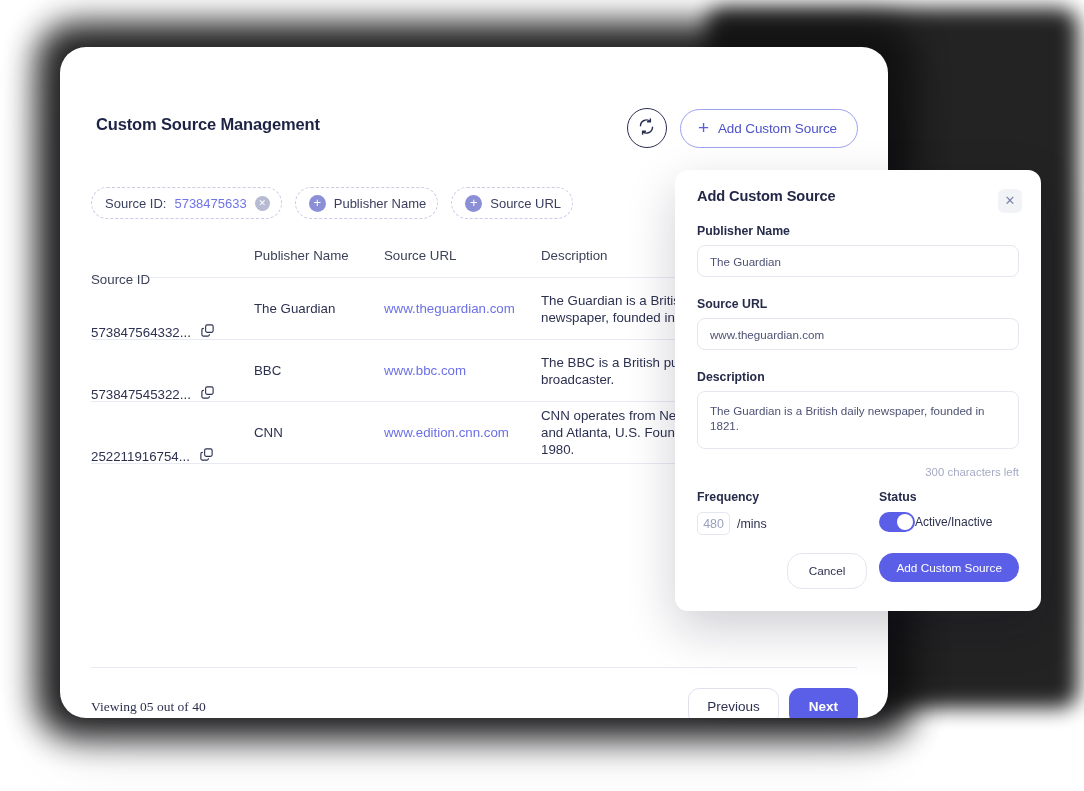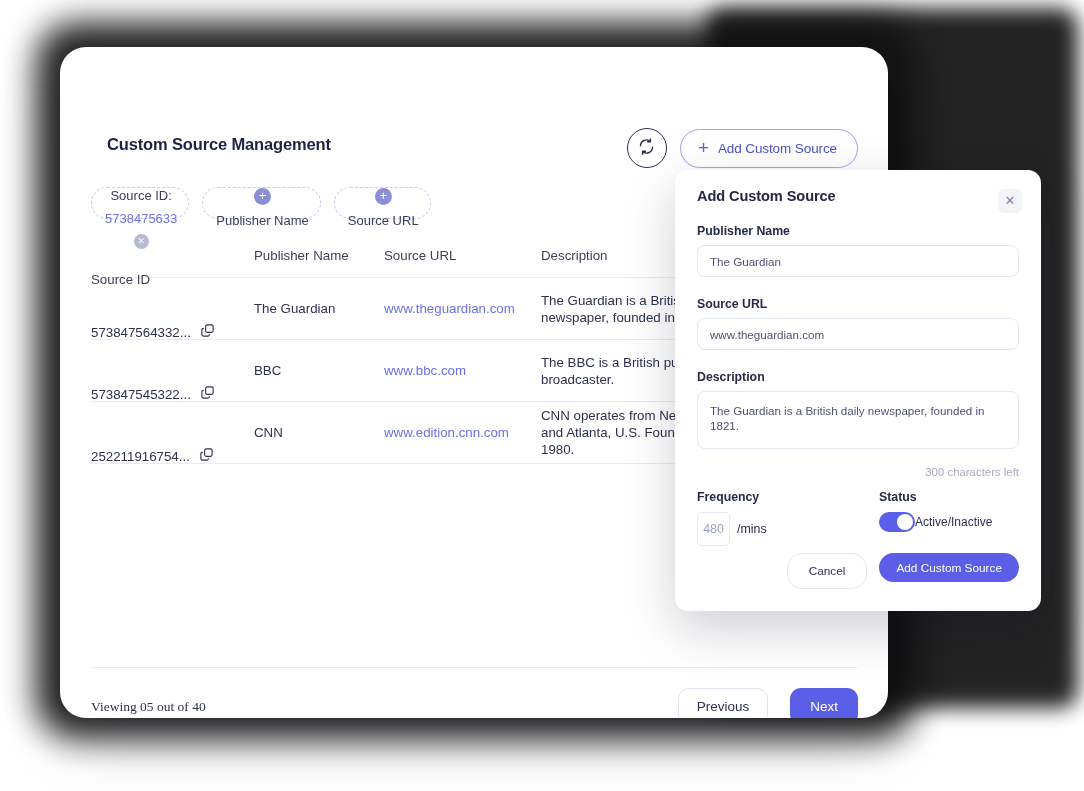--- a/index.html
+++ b/index.html
@@ -35,23 +35,22 @@
     width: 828px;
     height: 671px;
     background: #ffffff;
     border-radius: 26px;
     box-shadow: 0 24px 60px rgba(10,12,30,0.18);
     overflow: hidden;
   }
 
   .card-head {
     position: absolute;
-    left: 16px; top: 0; right: 0;
+    left: 5px; top: 0; right: 0;
     height: 117px;
-    margin-top: 20px;
   }
   .page-title {
     position: absolute;
     left: 31px;
     top: 68px;
     font-size: 16.5px;
     font-weight: bold;
     color: #1d2344;
     letter-spacing: -0.15px;
   }
@@ -113,21 +112,20 @@
     background: #ffffff;
     display: flex;
     align-items: center;
     gap: 8px;
     padding: 0 11px 0 13px;
     font-size: 13px;
     color: #3a3f5e;
     cursor: pointer;
     box-sizing: border-box;
     white-space: nowrap;
-    flex-direction: column;
   }
   .chip .chip-val { color: #6f74e8; }
   .chip-x {
     width: 15px; height: 15px;
     border-radius: 50%;
     background: #b6bad2;
     color: #ffffff;
     font-size: 9px;
     line-height: 15px;
     text-align: center;
@@ -193,21 +191,21 @@
   .pager {
     position: absolute;
     left: 31px;
     right: 30px;
     top: 641px;
     display: flex;
     align-items: center;
     justify-content: space-between;
   }
   .pager-info { font-size: 13.5px; color: #2c3150; font-family: Liberation Serif, serif; }
-  .pager-btns { display: flex; align-items: center; gap: 22px; }
+  .pager-btns { display: flex; align-items: center; gap: 10px; }
   .btn-prev {
     height: 37px;
     padding: 0 18px;
     border: 1.2px solid #dfe1ee;
     border-radius: 11px;
     background: #ffffff;
     color: #2c3150;
     font-size: 13.5px;
     cursor: pointer;
     box-sizing: border-box;
@@ -215,20 +213,21 @@
   .btn-next {
     height: 37px;
     padding: 0 20px;
     border: none;
     border-radius: 11px;
     background: #5b5fe8;
     color: #ffffff;
     font-size: 13.5px;
     cursor: pointer;
     box-sizing: border-box;
+    font-weight: bold;
   }
 
   
   .modal {
     position: absolute;
     left: 675px;
     top: 170px;
     width: 366px;
     height: 441px;
     background: #ffffff;
@@ -296,21 +295,21 @@
     display: flex;
     margin-top: 12px;
   }
   .col-freq { width: 152px; }
   .col-stat { flex: 1; margin-left: 30px; }
   .two-col .field-label { margin-top: 0; margin-bottom: 8px; }
 
   .freq-line { display: flex; align-items: center; gap: 7px; }
   .freq-input {
     width: 33px;
-    height: 34px;
+    height: 23px;
     border: 1px solid #e4e6f0;
     border-radius: 5px;
     font-family: "Liberation Sans", sans-serif;
     font-size: 12.4px;
     color: #9ba0be;
     text-align: center;
     padding: 0;
     box-sizing: border-box;
     outline: none;
     background: #ffffff;

